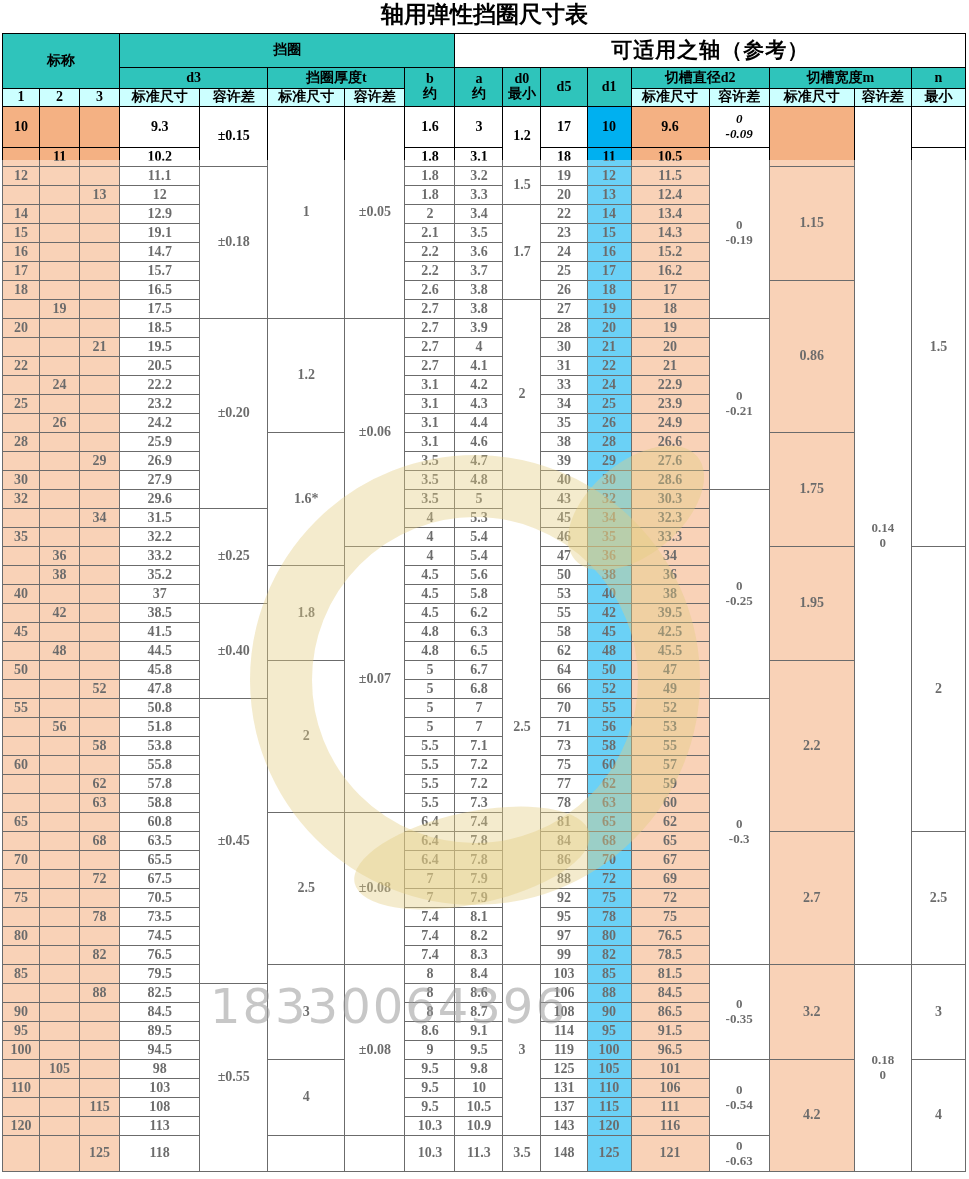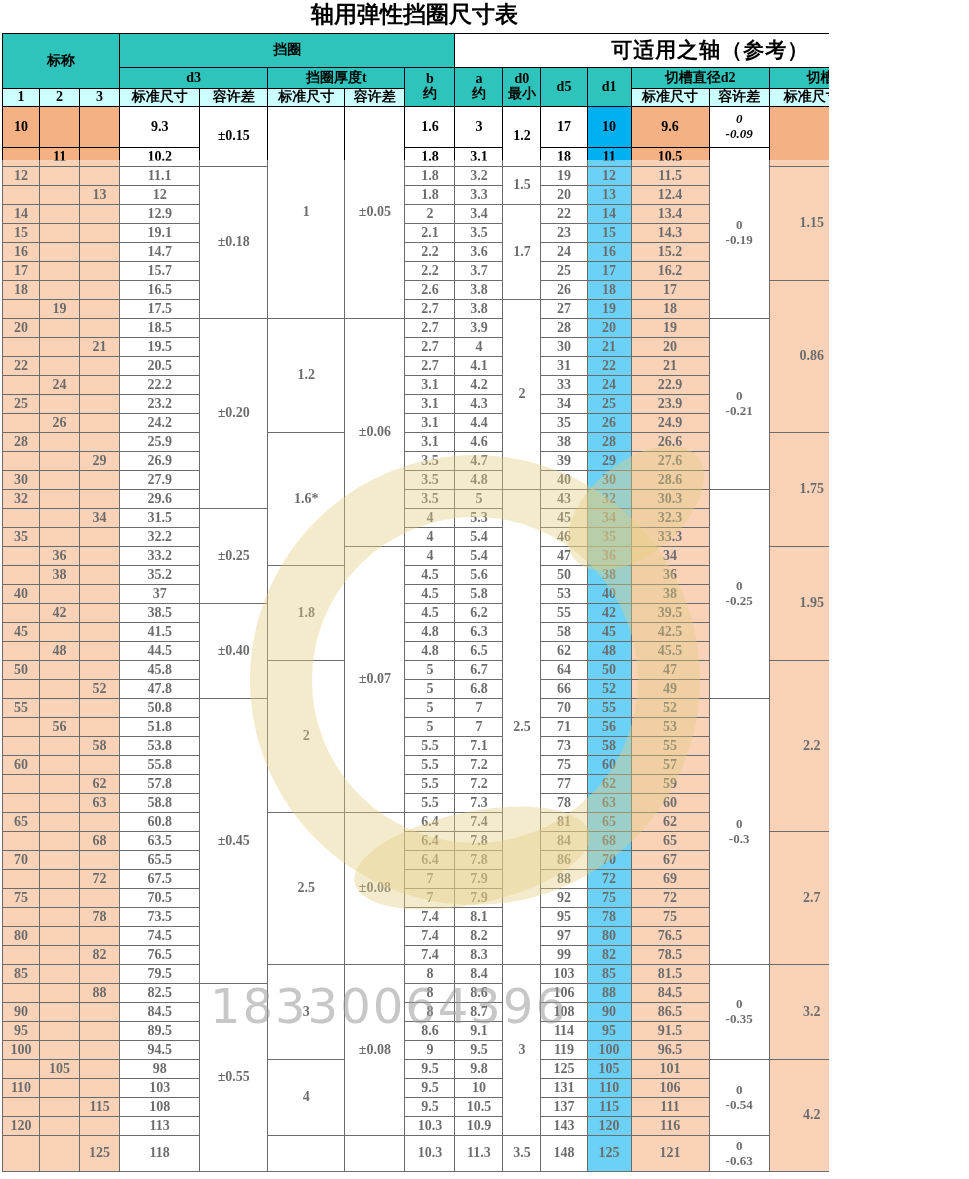--- a/index.html
+++ b/index.html
@@ -1,16 +1,16 @@
 <!DOCTYPE html>
 <html><head>
 <meta charset="utf-8">
 <style>
   html,body{margin:0;padding:0;background:#fff;}
-  #page{position:relative;width:829px;height:1179px;background:#fff;overflow:hidden;
+  #page{position:relative;width:969px;height:1179px;background:#fff;overflow:hidden;
         font-family:"Liberation Serif", serif;}
   #title{height:33px;line-height:30px;text-align:center;font-size:23px;font-weight:700;color:#000;}
   table{border-collapse:collapse;table-layout:fixed;width:964px;margin-left:2px;padding-left:28px;}
   td{border:1px solid #000;text-align:center;vertical-align:middle;padding:0;overflow:hidden;
      font-size:14px;font-weight:700;color:#000;line-height:1.05;}
   .teal{background:#2FC4BB;}
   .pale{background:#CCFFFF;}
   .orange{background:#F4B183;}
   .cyan{background:#00B0F0;}
   .white{background:#FFFFFF;}

